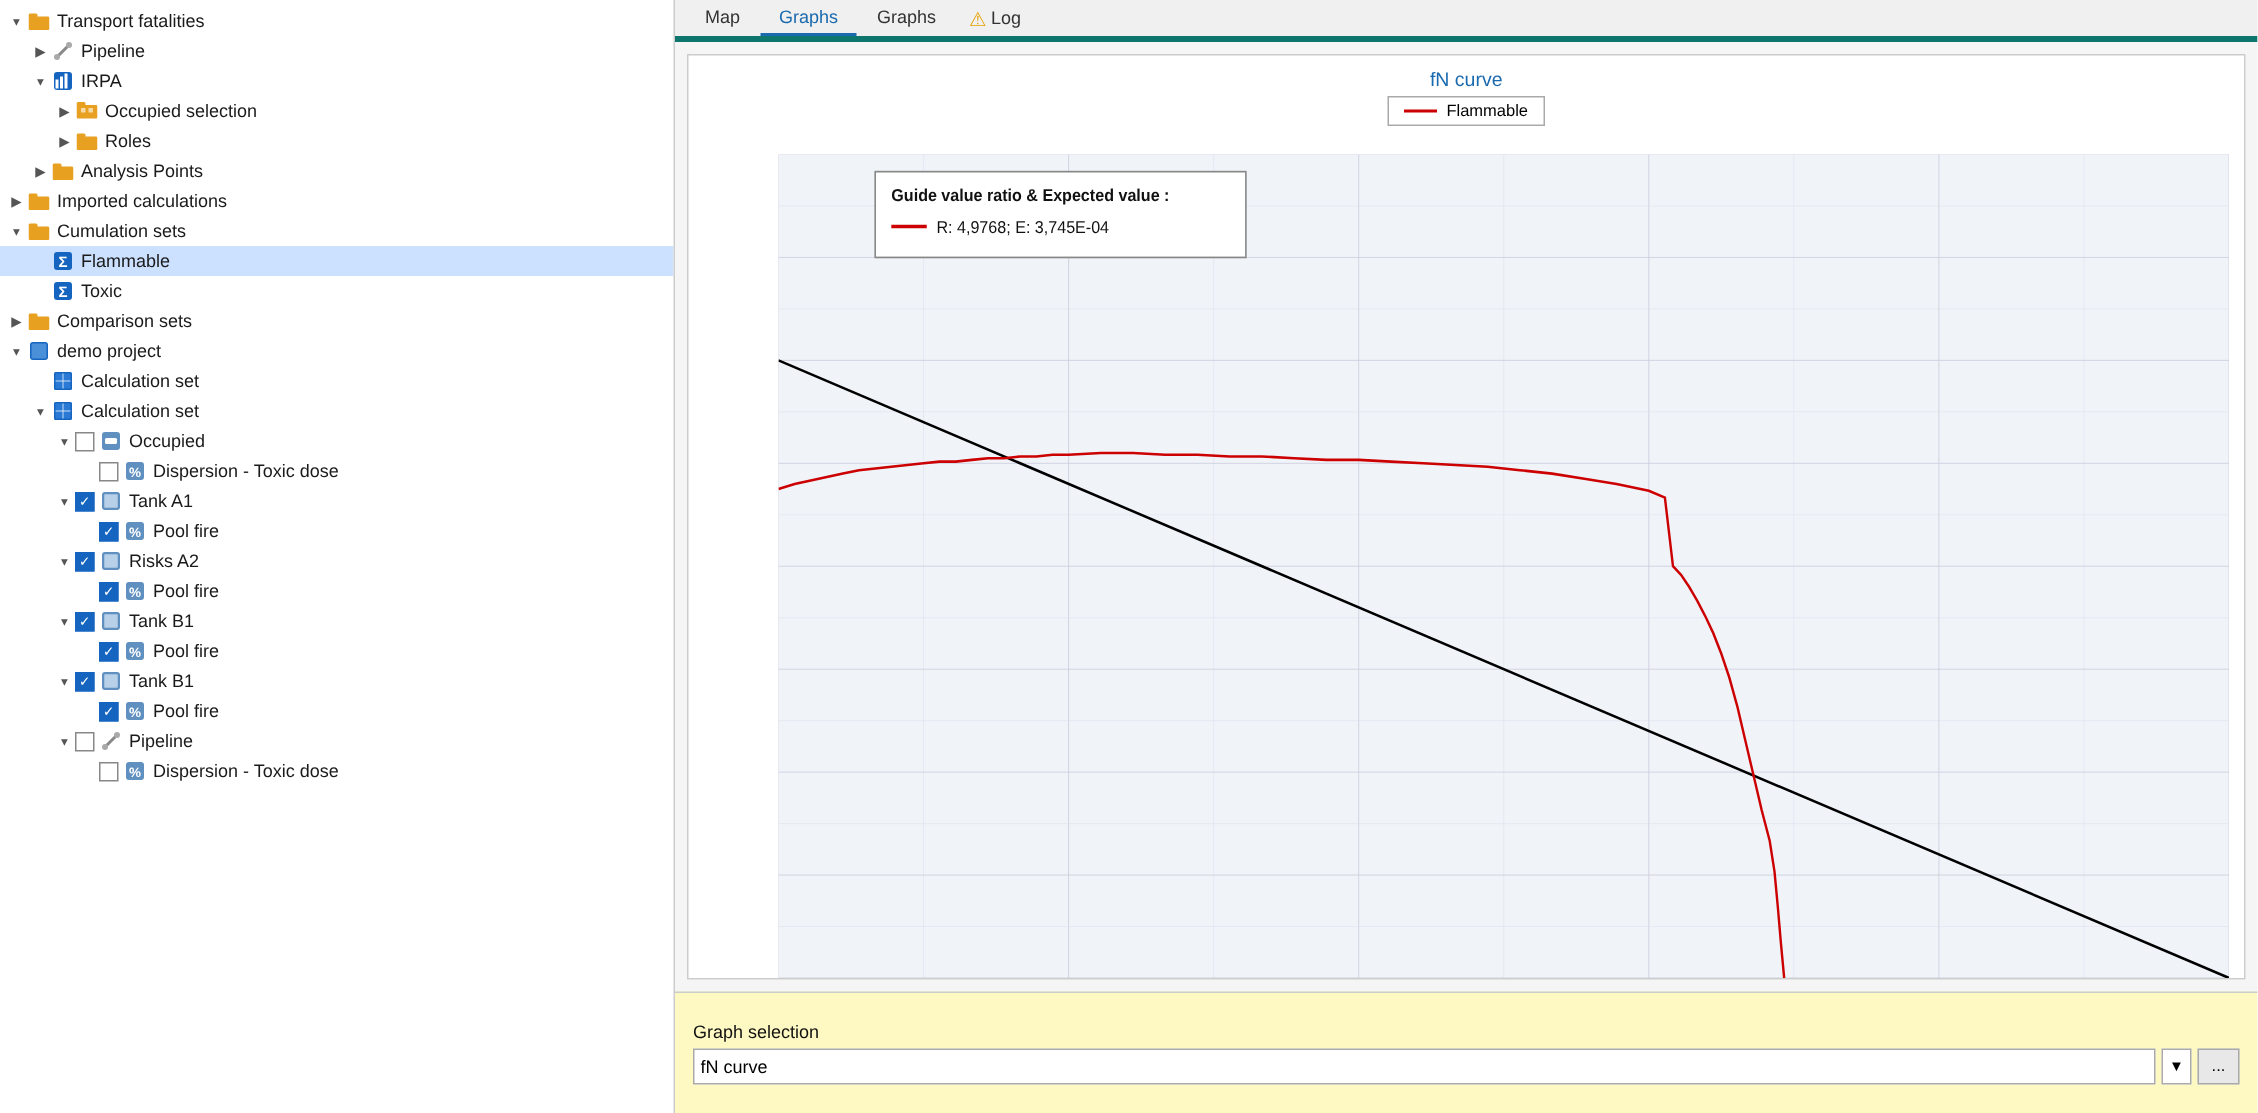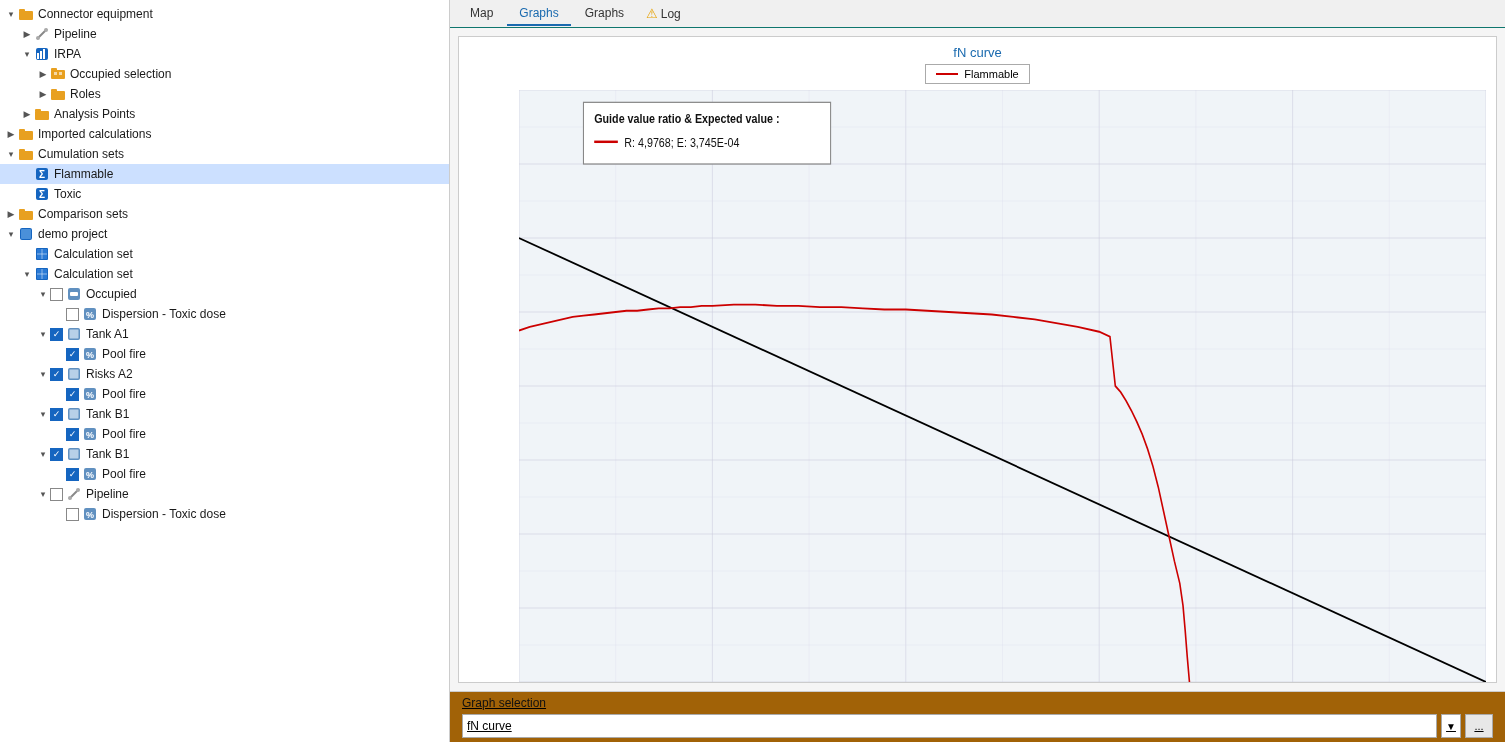--- a/index.html
+++ b/index.html
@@ -52,21 +52,21 @@
       flex-direction: column;
       background: #f5f5f5;
       min-width: 0;
     }
 
     
     .tab-bar {
       display: flex;
       align-items: center;
       background: #f0f0f0;
-      border-bottom: 1px solid #0f766e;
+      border-bottom: 4px solid #0f766e;
       padding: 0 8px;
       height: 28px;
       flex-shrink: 0;
     }
     .tab {
       padding: 4px 12px;
       cursor: pointer;
       font-size: 12px;
       color: #333;
       border-bottom: 2px solid transparent;
@@ -114,25 +114,24 @@
       display: flex;
       align-items: center;
       gap: 6px;
       font-size: 11px;
       background: #fff;
     }
     .legend-line { width: 22px; height: 2px; background: #cc0000; }
 
     
     .bottom-bar {
-      background: #a16207;
+      background: #fef9c3;
       border-top: 1px solid #ccc;
-      padding: 4px 12px;
+      padding: 19px 12px;
       flex-shrink: 0;
-      text-decoration: underline;
     }
     .graph-selection-label {
       font-size: 12px;
       color: #111;
       margin-bottom: 4px;
     }
     .graph-selection-row {
       display: flex;
       align-items: center;
       gap: 4px;
@@ -168,21 +167,21 @@
 
 <div class="tree-item">
       <span class="tree-indent" style="width: 0px;"></span>
       <span class="tree-expand">▾</span>
       <span class="tree-icon">
         <svg width="14" height="12" viewBox="0 0 14 12">
           <rect x="0" y="3" width="14" height="9" rx="1" fill="#e8a020"></rect>
           <rect x="0" y="1" width="6" height="3" rx="1" fill="#e8a020"></rect>
         </svg>
       </span>
-      <span class="tree-label">Connector equipment</span>
+      <span class="tree-label">Transport fatalities</span>
     </div>
     <div class="tree-item">
       <span class="tree-indent" style="width: 16px;"></span>
       <span class="tree-expand">▶</span>
       <span class="tree-icon">
         <svg width="14" height="14" viewBox="0 0 14 14">
           <path d="M2 12 L12 2" stroke="#888" stroke-width="2"></path>
           <circle cx="3" cy="11" r="2" fill="#aaa"></circle>
           <circle cx="11" cy="3" r="2" fill="#aaa"></circle>
         </svg>
@@ -490,21 +489,21 @@
 
   <div class="chart-container">
     <div class="chart-title">fN curve</div>
     <div class="chart-legend">
       <div class="legend-box">
         <div class="legend-line"></div>
         <span>Flammable</span>
       </div>
     </div>
 
-    <div style="flex:1; display:flex; min-height:0; position:relative;">
+    <div style="flex:1; display:flex; min-height:0; position:relative;margin-top:13px;">
 
       <div style="width:60px; display:flex; align-items:center; justify-content:center; position:relative;">
         <div style="position:absolute; left:8px; top:50%; transform:translateY(-50%) rotate(-90deg); font-size:11px; color:#1a6aaf; white-space:nowrap;">Cumulative frequency [/year]</div>
       </div>
 
       <div style="flex:1; position:relative; min-width:0;">
         <svg width="100%" height="100%" viewBox="0 0 900 480" preserveAspectRatio="none" style="display:block; width:100%; height:100%;">
 
           <rect x="0" y="0" width="900" height="480" fill="#f0f4f8"></rect>
 

